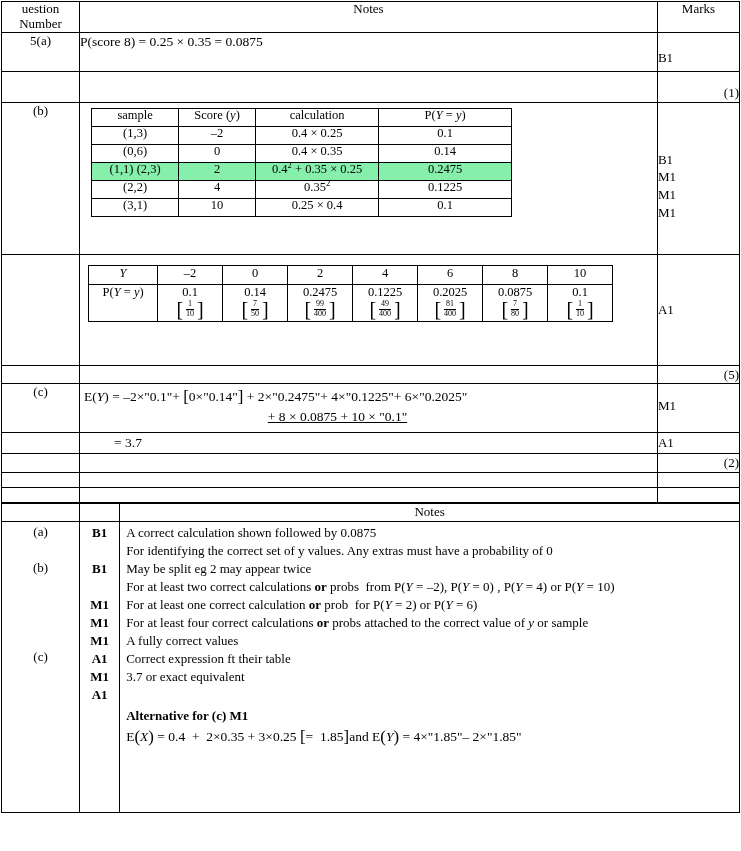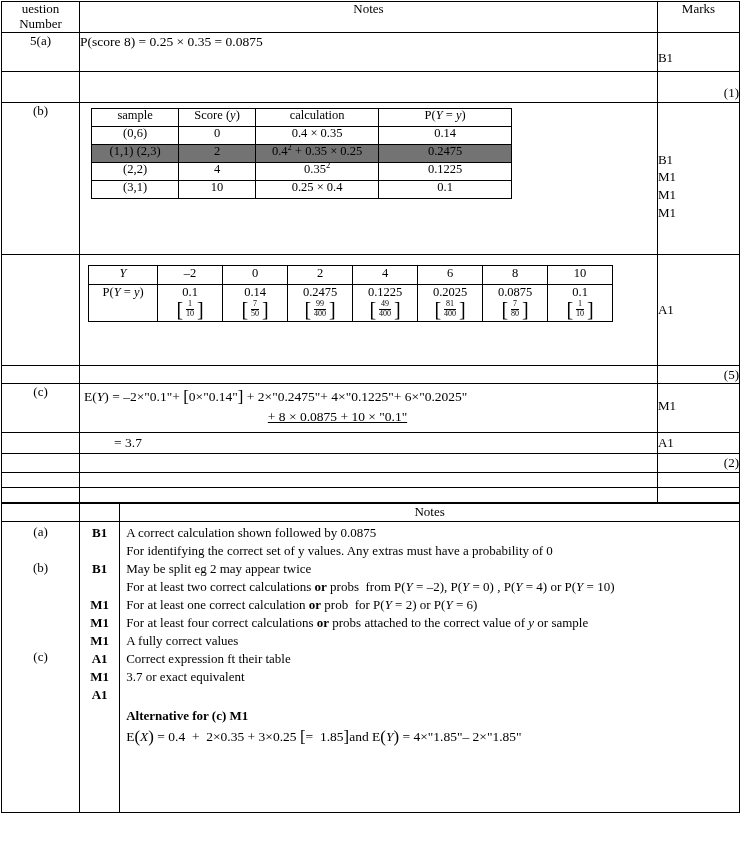--- a/index.html
+++ b/index.html
@@ -87,21 +87,21 @@
     font-weight: normal;
     font-size: 12.5px;
     height: 17px;
     padding: 0 2px;
     line-height: 1.1;
   }
   table.sample .c1 { width: 82px; }
   table.sample .c2 { width: 72px; }
   table.sample .c3 { width: 118px; }
   table.sample .c4 { width: 128px; }
-  tr.shaded td { background: #737373; }
+  tr.shaded td { background: #86efac; }
 
   
   table.dist {
     border-collapse: collapse;
     table-layout: fixed;
     margin: 10px 0 0 8px;
   }
   table.dist td {
     border: 1px solid #000;
     text-align: center;
@@ -218,20 +218,26 @@
     <tr>
       <td class="qcell thin-top" style="height:151px">(b)</td>
       <td class="thin-top">
         <table class="sample">
           <tbody>
                 <tr>
             <td class="c1">sample</td>
             <td class="c2">Score (<span class="vi">y</span>)</td>
             <td class="c3">calculation</td>
             <td class="c4">P(<span class="vi">Y</span>&nbsp;=&nbsp;<span class="vi">y</span>)</td>
+          </tr>
+          <tr>
+            <td>(1,3)</td>
+            <td>–2</td>
+            <td>0.4&nbsp;×&nbsp;0.25</td>
+            <td>0.1</td>
           </tr>
           <tr>
             <td>(0,6)</td>
             <td>0</td>
             <td>0.4&nbsp;×&nbsp;0.35</td>
             <td>0.14</td>
           </tr>
           <tr class="shaded">
             <td>(1,1) (2,3)</td>
             <td>2</td>

